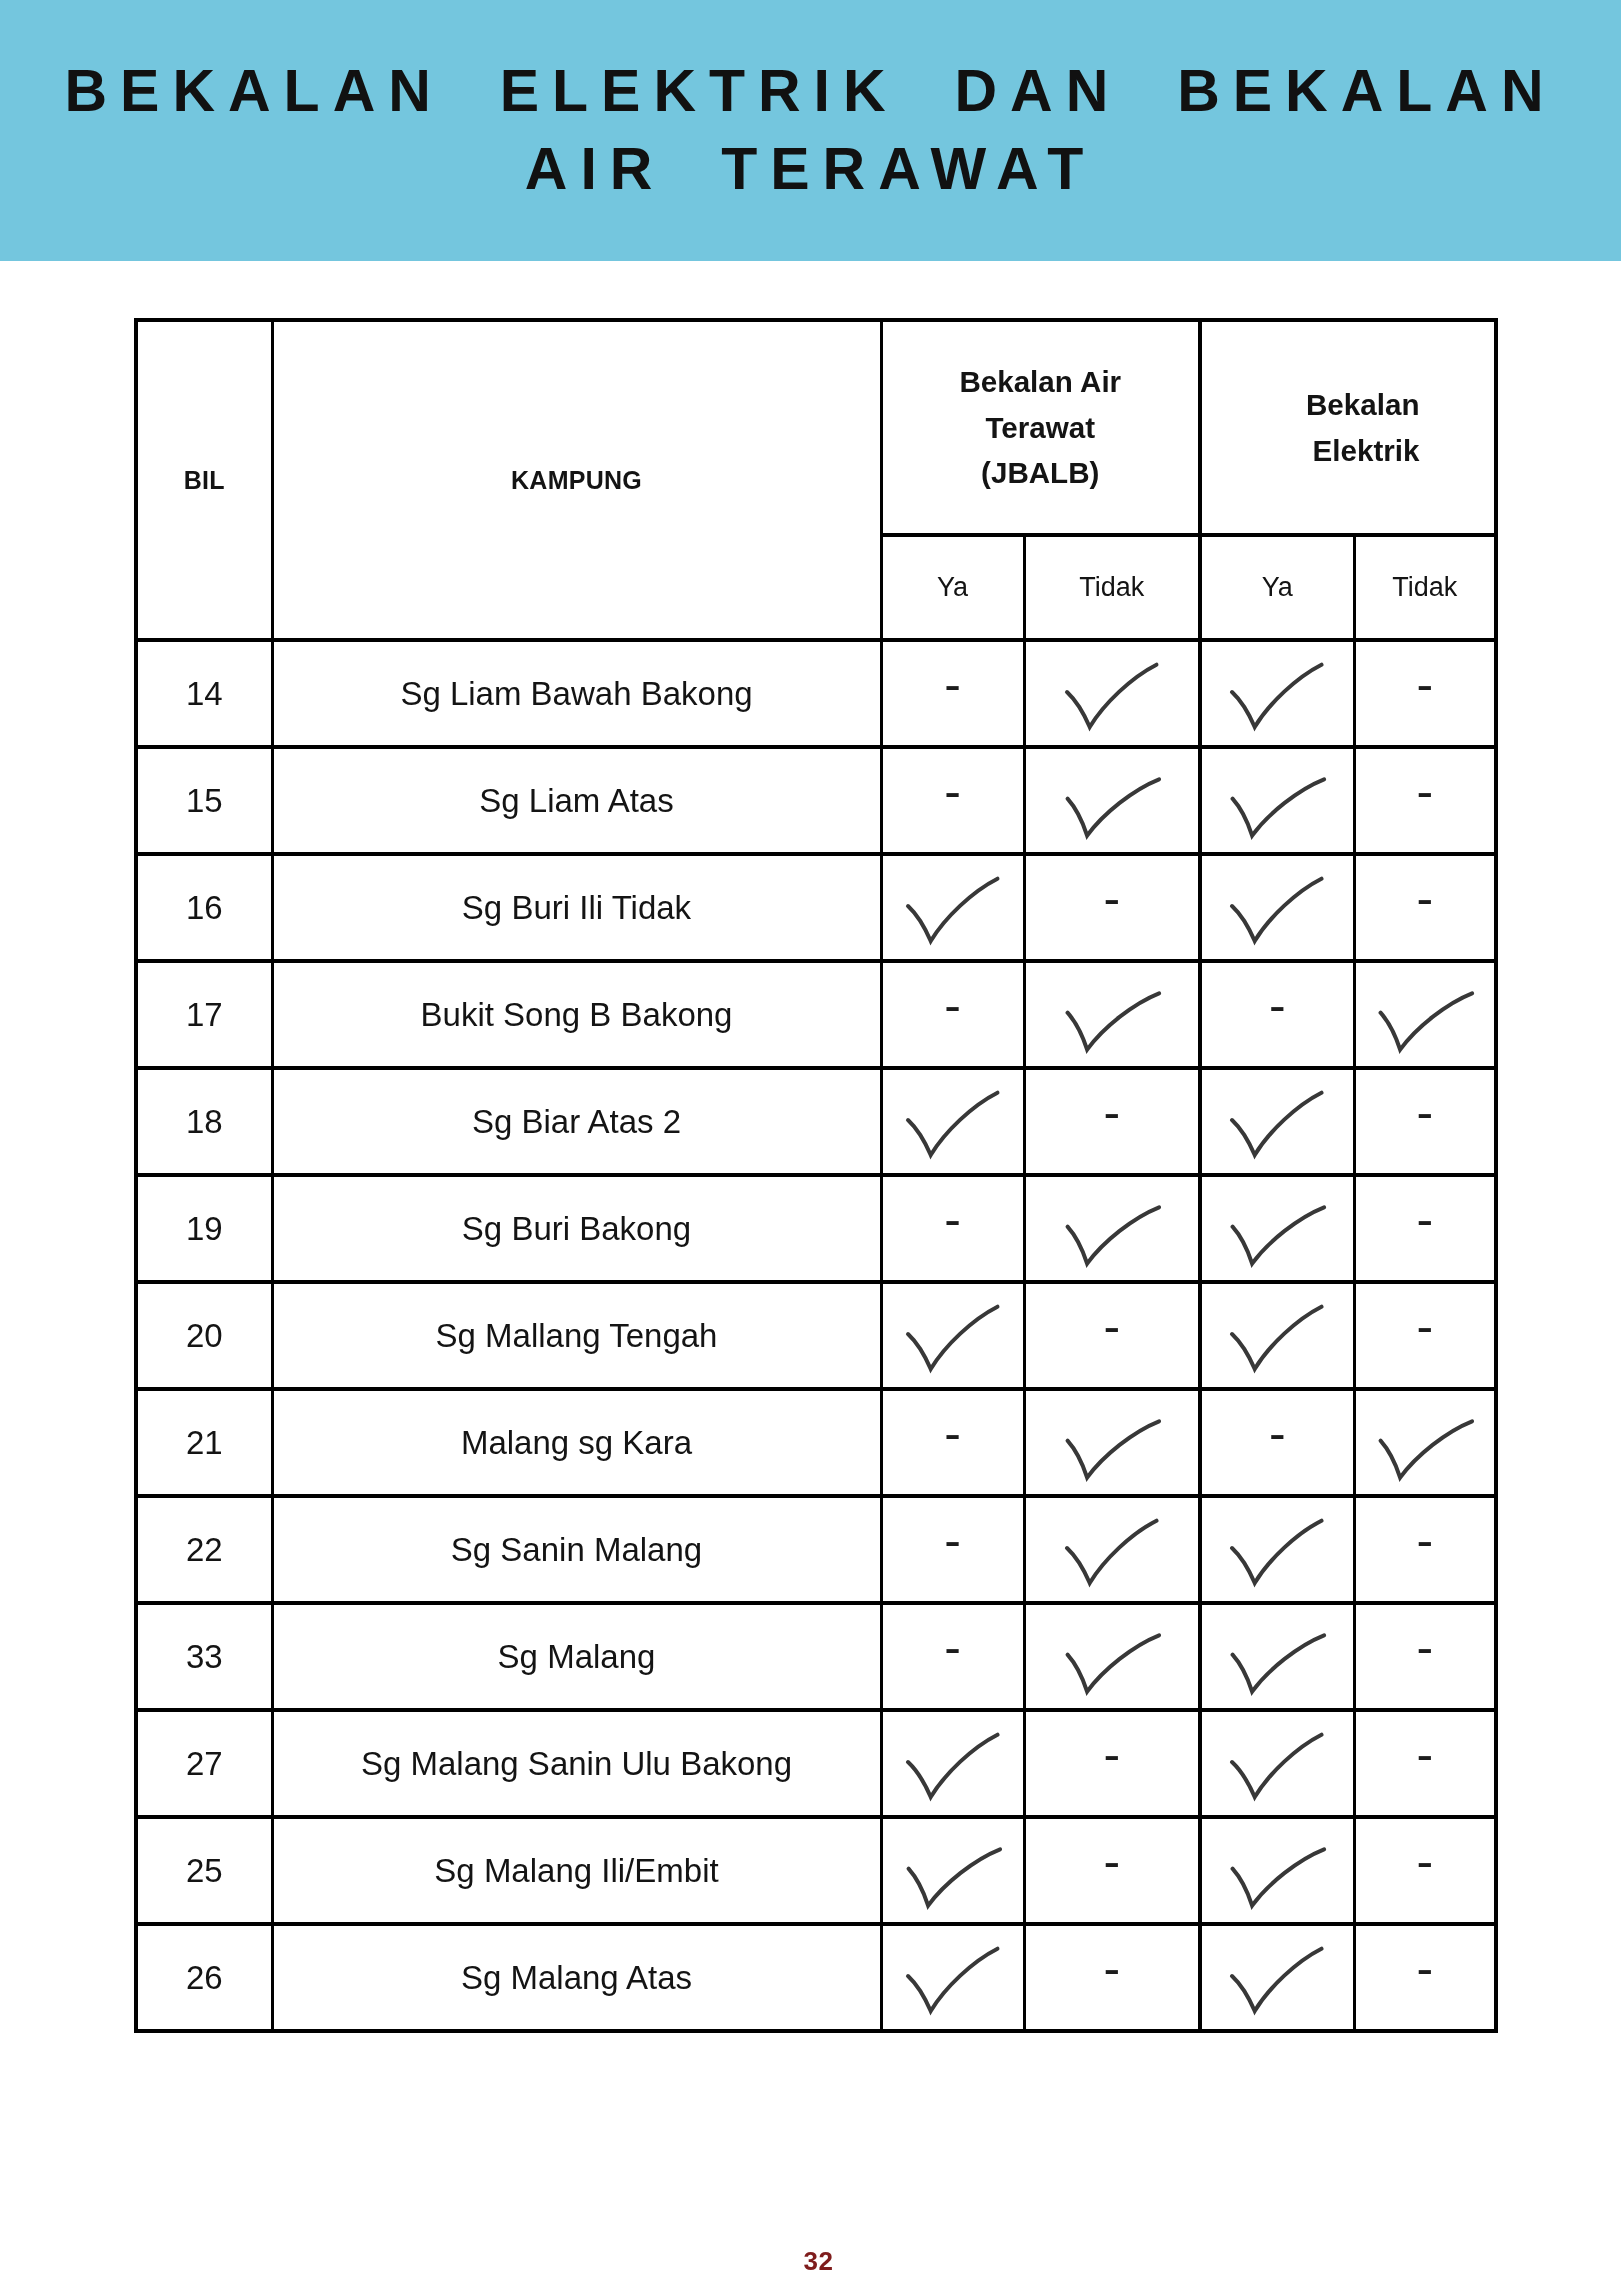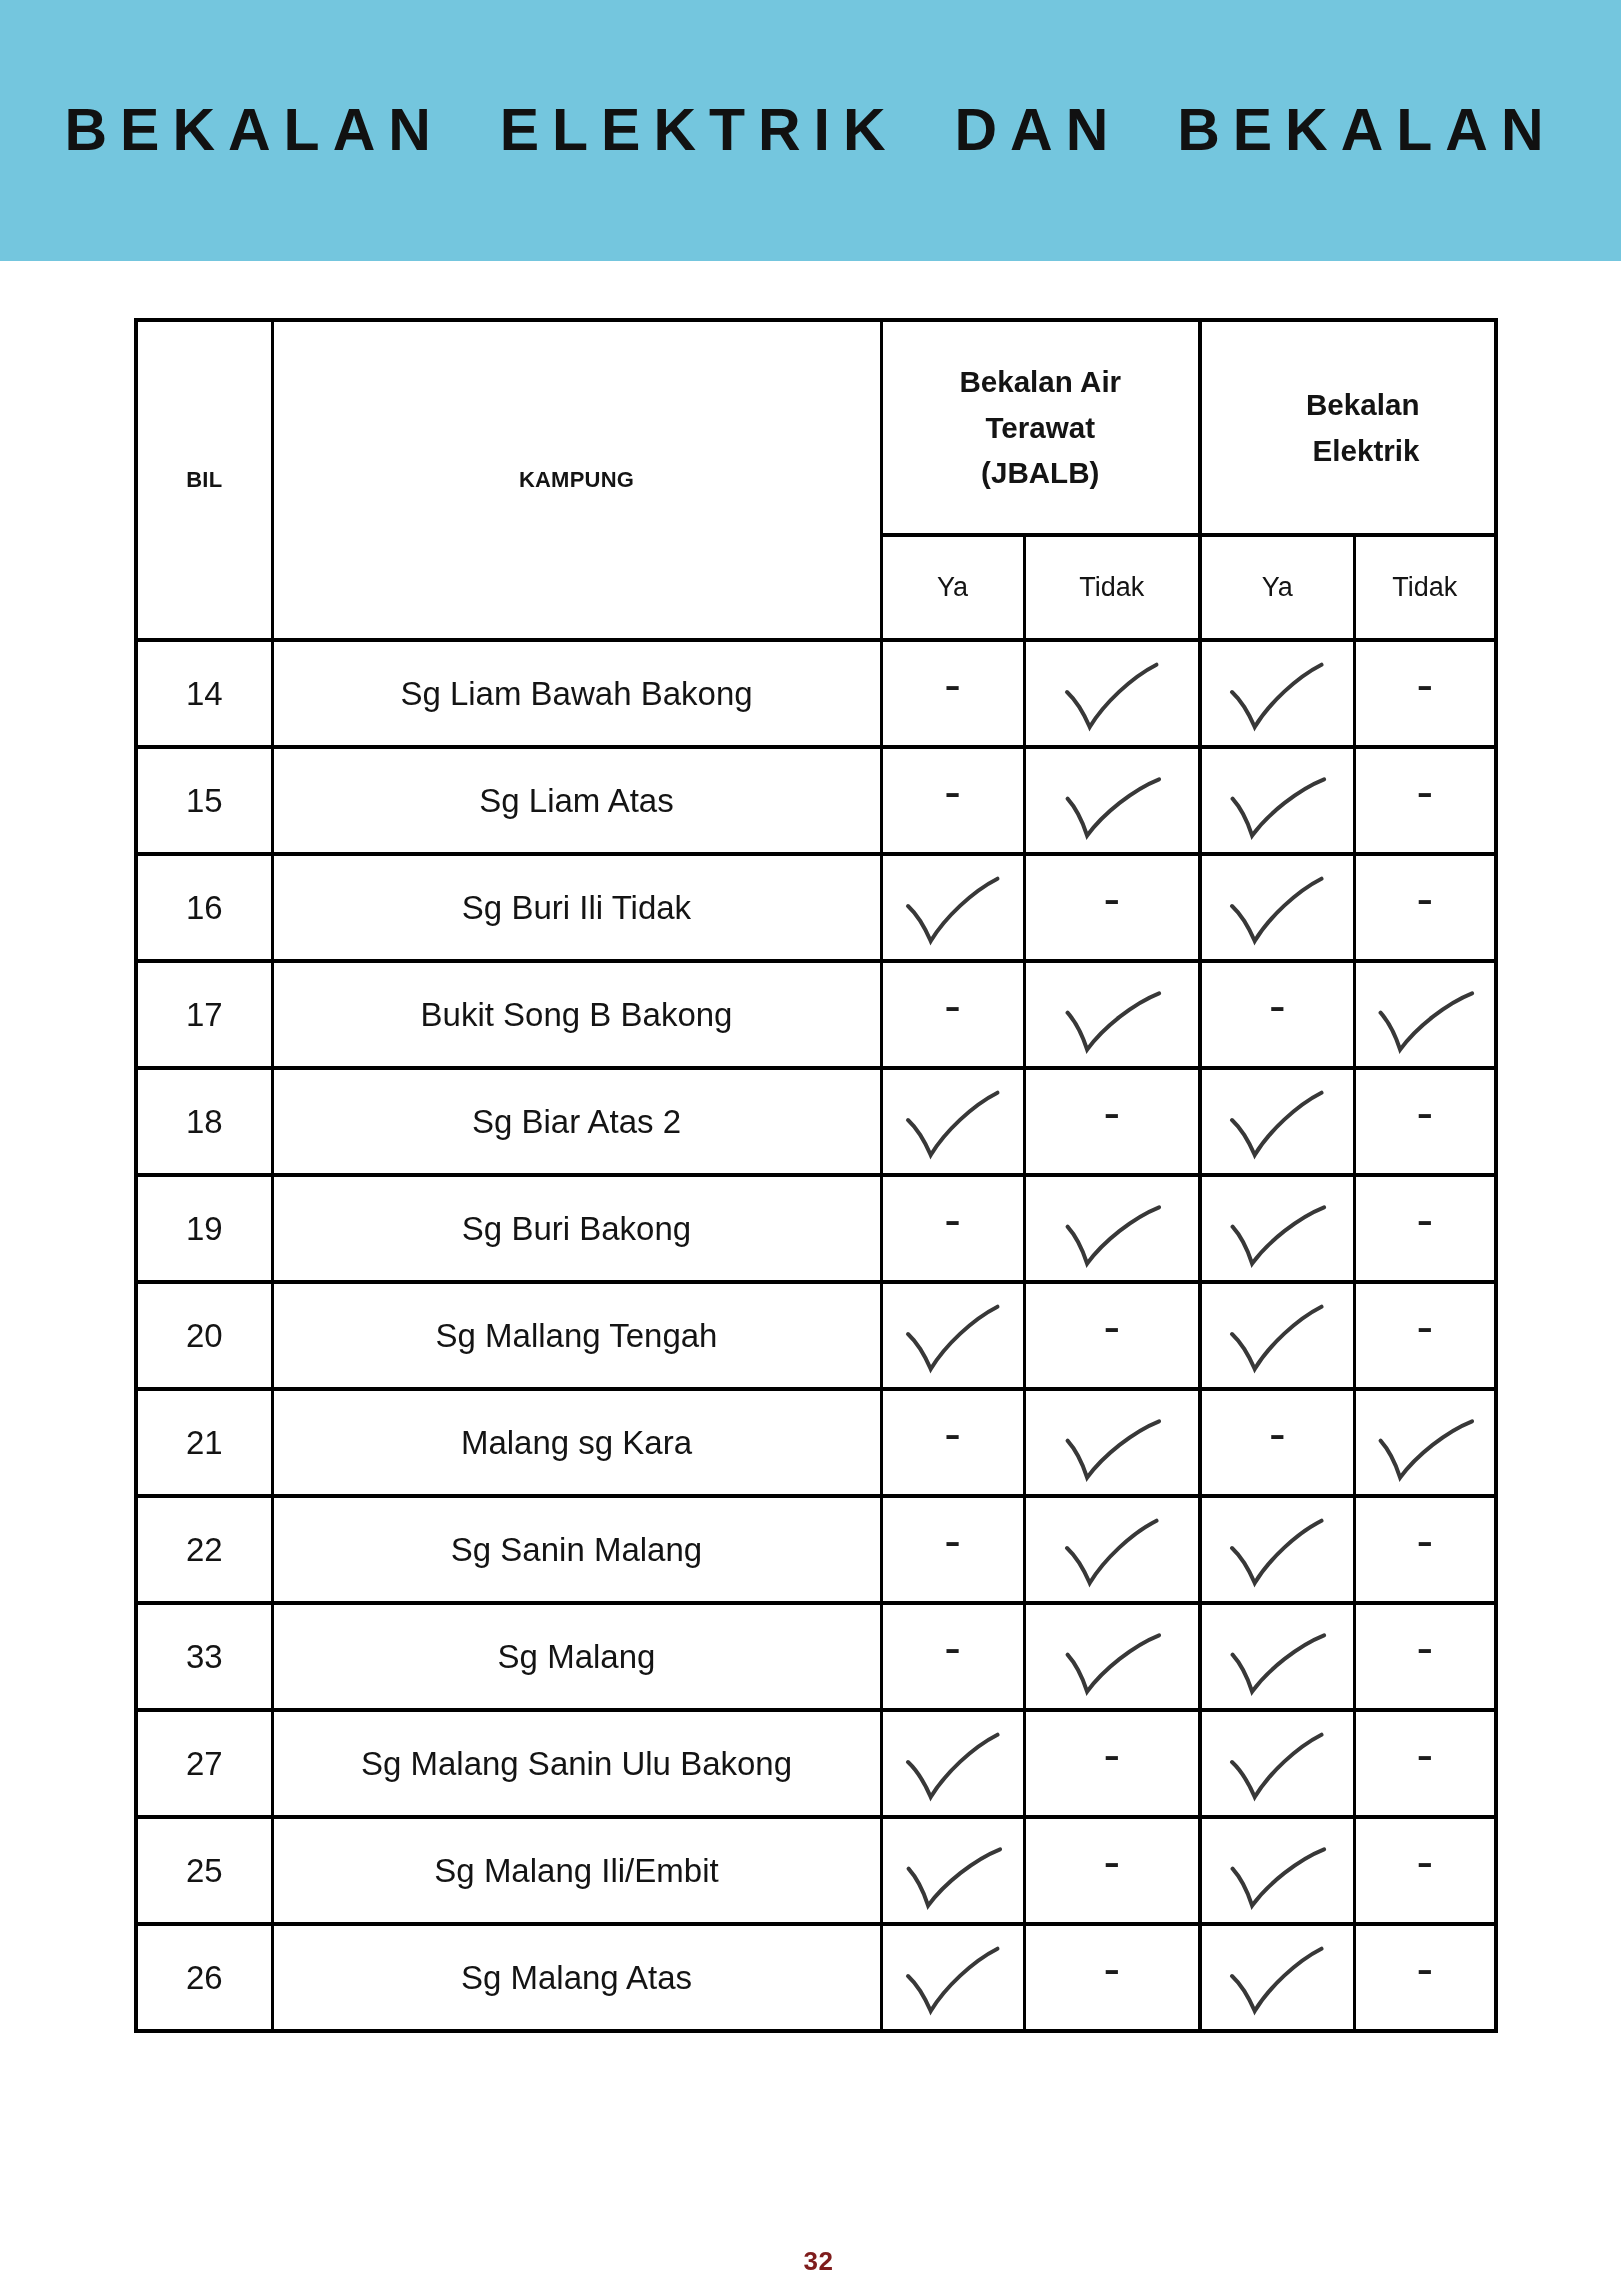--- a/index.html
+++ b/index.html
@@ -52,21 +52,21 @@
     text-align: center; vertical-align: middle;
     background: #ffffff;
   }
   table.main-table { border-width: 4.5px; }
   .group-left { border-left-width: 4.5px !important; }
 
   tr.row-group   { height: 215px; }
   tr.row-subhead { height: 105px; }
   tbody tr       { height: 107px; }
 
-  th.head-main { font-size: 22px; font-weight: bold; letter-spacing: 0.01em; }
+  th.head-main { font-size: 25px; font-weight: bold; letter-spacing: 0.01em; }
   th.head-group { font-size: 29.6px; font-weight: bold; }
   th.head-group .wrap { display: inline-block; line-height: 1.55; }
   th.head-group .wrap.air  { max-width: 224px; }
   th.head-group .wrap.elek { max-width: 143px; text-align: right; }
   th.head-sub { font-size: 27px; font-weight: normal; }
 
   td.cell-bil     { font-size: 33px; font-weight: normal; }
   td.cell-kampung { font-size: 33px; font-weight: normal; }
   td.cell-mark    { font-size: 33px; }
 
@@ -92,20 +92,21 @@
     letter-spacing: 0.02em;
   }
 </style>
 </head>
 <body>
 
 <div class="page">
 
   <div class="banner" style="background: rgb(116, 198, 222);">
     <div class="title-line">BEKALAN ELEKTRIK DAN BEKALAN</div>
+    <div class="title-line">AIR TERAWAT</div>
   </div>
 
   <table class="main-table">
     <colgroup>
       <col class="c-bil">
         <col class="c-kampung">
         <col class="c-air-ya">
         <col class="c-air-td">
         <col class="c-el-ya">
         <col class="c-el-td">

